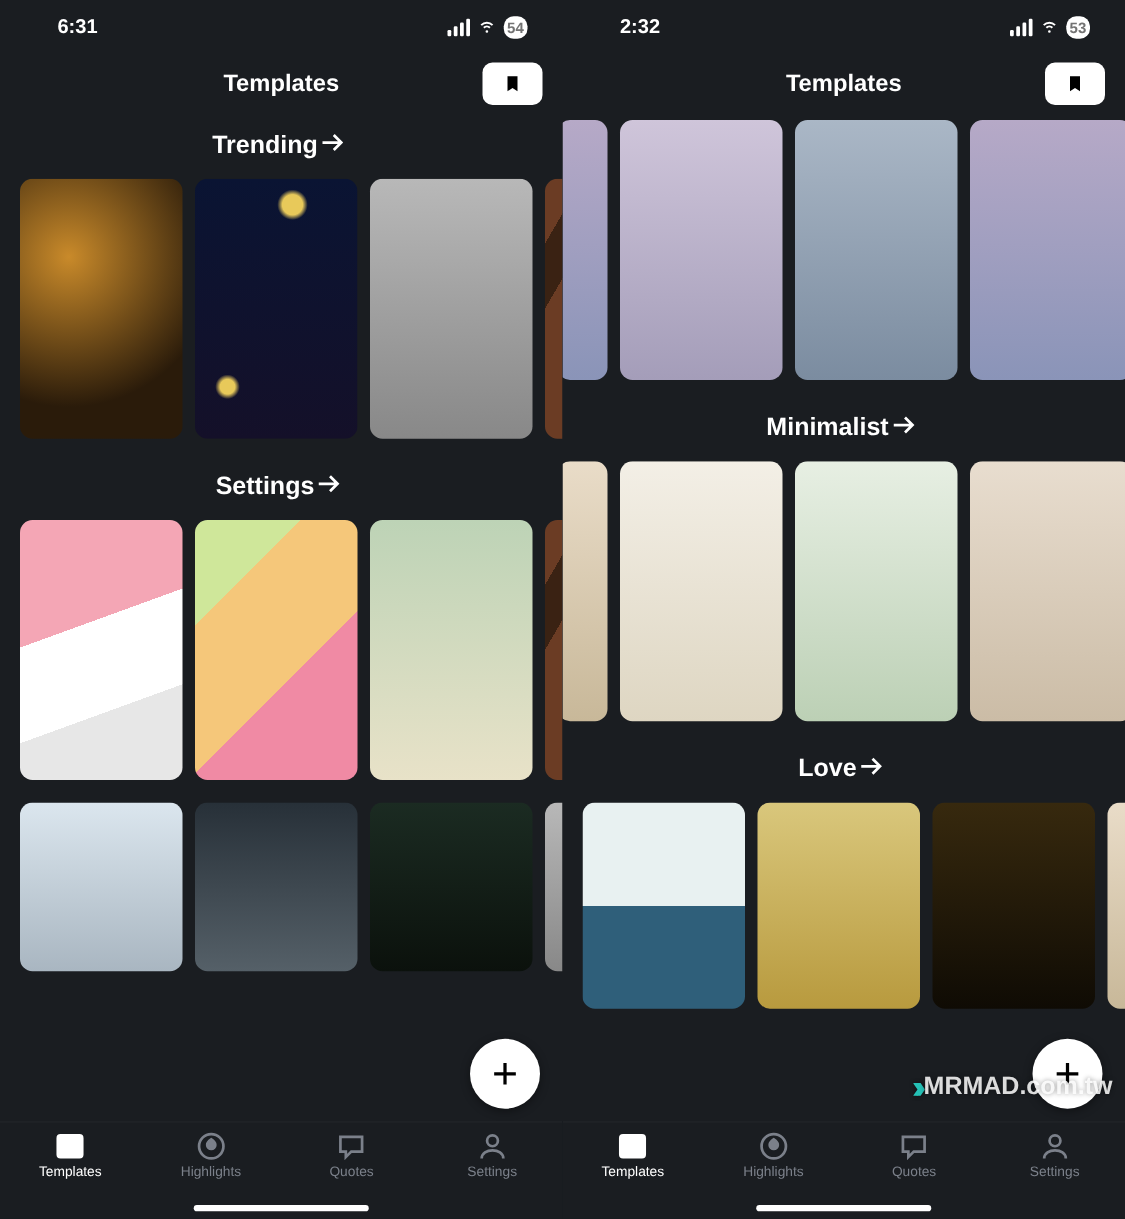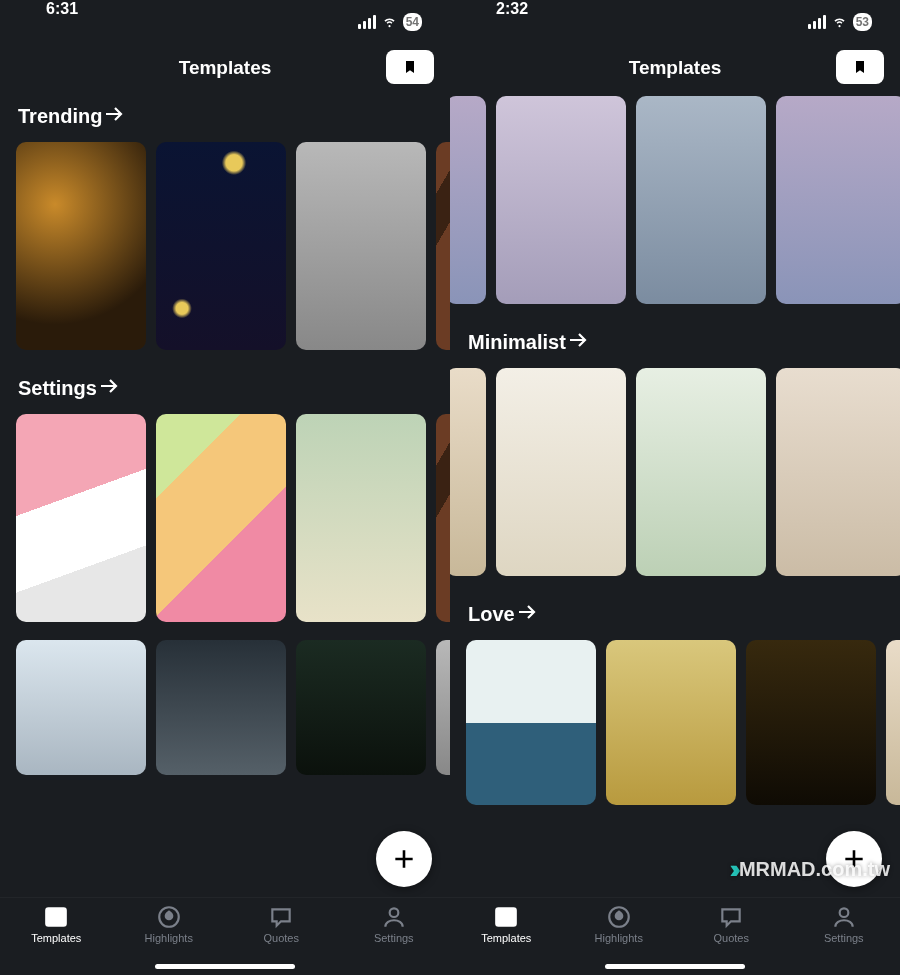--- a/index.html
+++ b/index.html
@@ -17,20 +17,21 @@
     height: 975px;
     position: relative;
     display: flex;
     flex-direction: column;
     overflow: hidden;
   }
   
   .status-bar {
     height: 44px;
     display: flex;
+    align-items: center;
     justify-content: space-between;
     padding: 0 28px 0 46px;
     font-size: 16px;
     font-weight: 600;
   }
   .status-right { display: flex; align-items: center; gap: 5px; }
   .sig { display: flex; gap: 2px; align-items: flex-end; }
   .sig span { width: 3px; background: #fff; border-radius: 1px; }
   .sig span:nth-child(1){height:5px;} .sig span:nth-child(2){height:8px;}
   .sig span:nth-child(3){height:11px;} .sig span:nth-child(4){height:14px;}
@@ -47,21 +48,21 @@
   .header-title { font-size: 19px; font-weight: 600; }
   .bookmark-btn {
     position: absolute; right: 16px; top: 6px;
     background: #fff; border-radius: 8px;
     width: 48px; height: 34px;
     display: flex; align-items: center; justify-content: center;
   }
   
   .content { flex: 1; overflow: hidden; padding-left: 16px; }
   .section-head {
-    display: flex; align-items: center; justify-content: flex-start;
+    display: flex; align-items: center; justify-content: center;
     padding: 6px 20px 12px 2px;
   }
   .section-title { font-size: 20px; font-weight: 600; }
   .arrow-btn { color: #fff; }
   .row {
     display: flex; gap: 10px; overflow: hidden;
     padding-bottom: 18px;
   }
   .card {
     flex: 0 0 130px; height: 208px; border-radius: 10px;

